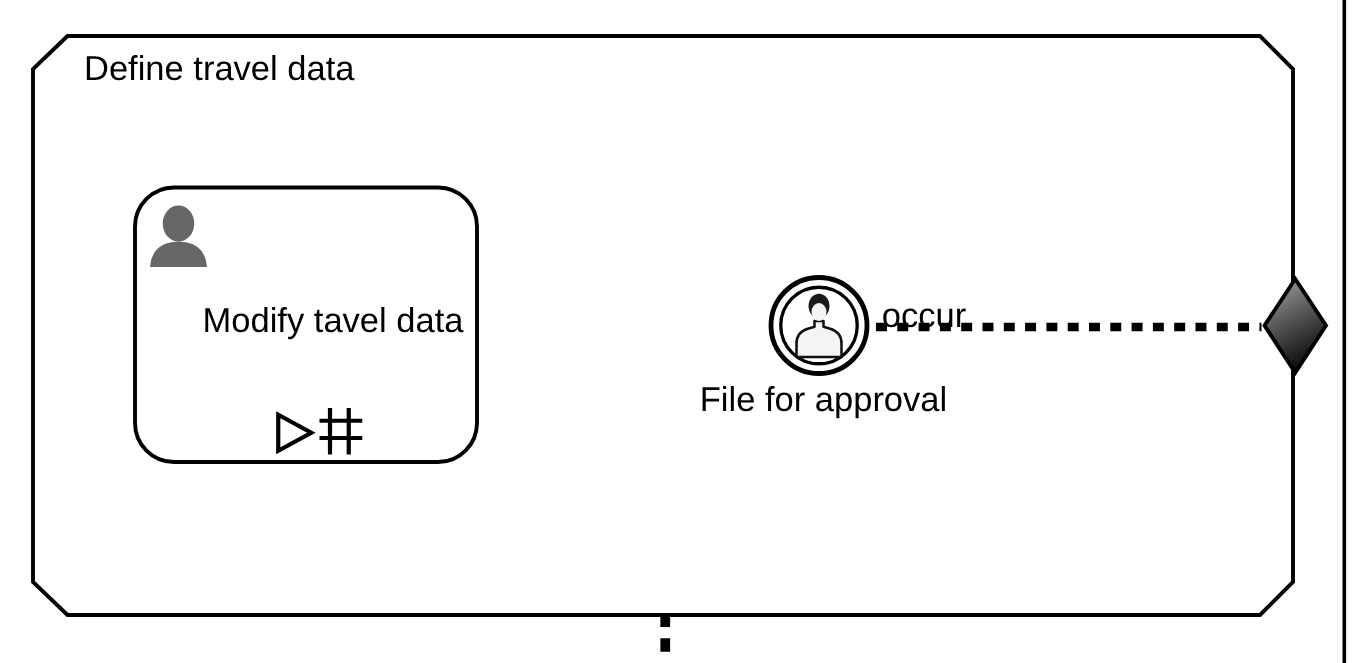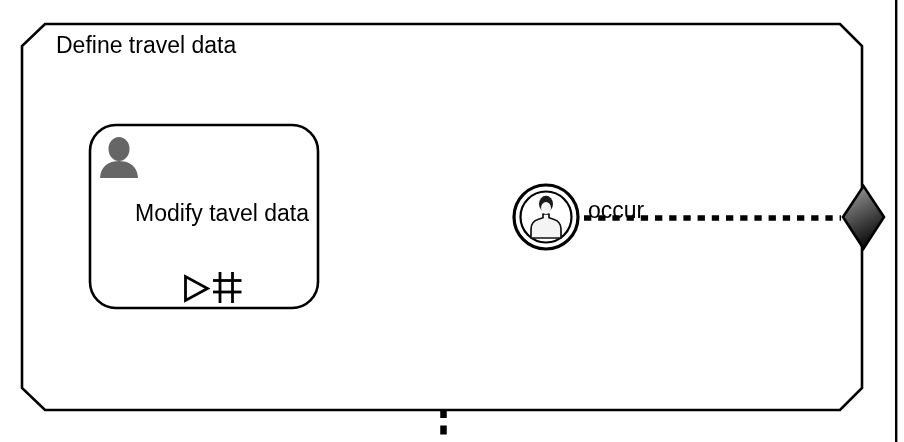--- a/index.html
+++ b/index.html
@@ -72,14 +72,15 @@
 
     <path d="M 843 217 L 863.5 186 L 884 217 L 863.5 248.5 Z" fill="url(#diamondGrad)" stroke="#000" stroke-width="2.6"></path>
   </svg>
 
   <div class="lbl" style="left:56px;top:33px;">Define travel data</div>
 
   <div class="lbl centered" style="left:90px;top:201px;width:264px;">Modify tavel data</div>
 
   <div class="lbl centered" style="left:571px;top:176px;width:90px;margin-top:22px;">occur</div>
 
+  <div class="lbl centered" style="left:446px;top:254px;width:206px;">File for approval</div>
 
 </div>
 
 </body></html>

